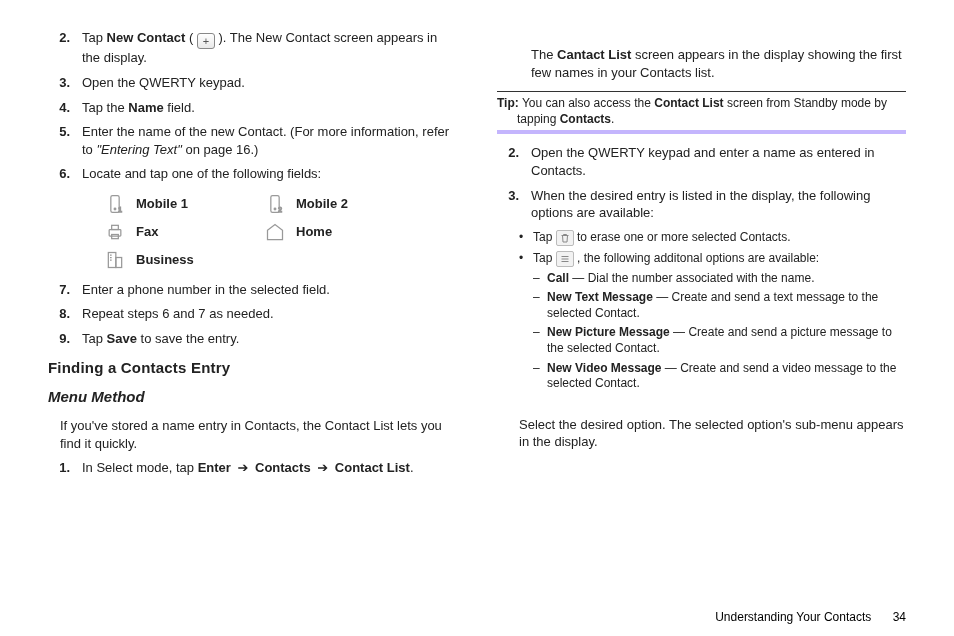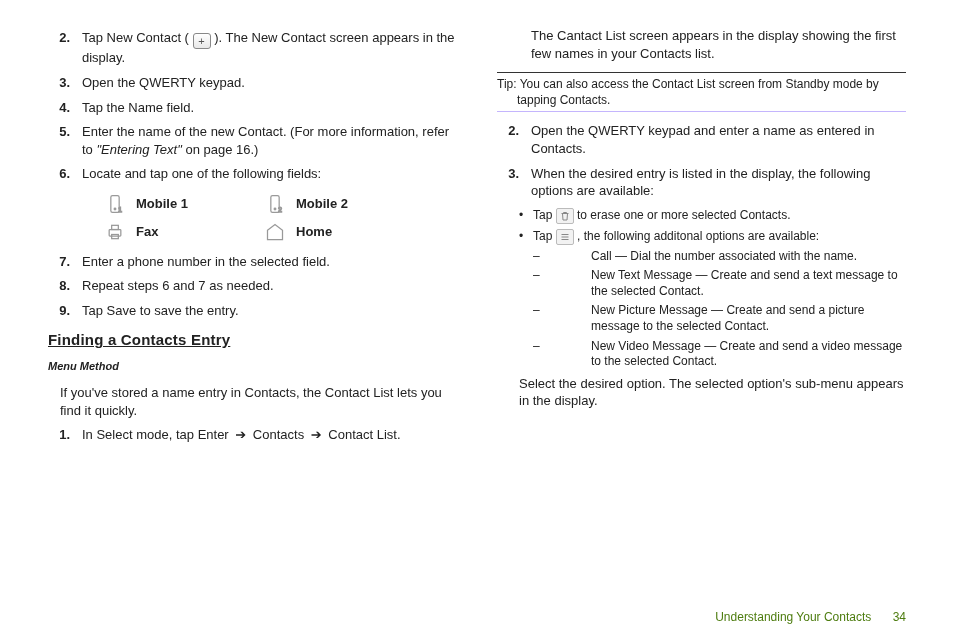--- a/index.html
+++ b/index.html
@@ -32,21 +32,21 @@
   }
   .ol-item .num {
     min-width: 34px;
     font-weight: bold;
     text-align: right;
     padding-right: 12px;
   }
   .ol-item .body {
     flex: 1;
   }
-  .b { font-weight: normal; }
+  .b { font-weight: bold; }
   .i { font-style: italic; }
   .plus-icon {
     display: inline-flex;
     width: 18px;
     height: 16px;
     border: 1px solid #888;
     border-radius: 3px;
     background: linear-gradient(#fff,#e8e8e8);
     align-items: center;
     justify-content: center;
@@ -76,38 +76,37 @@
     margin-right: 10px;
     color: #888;
   }
   .field-icon svg { width: 20px; height: 20px; }
   .field-label { font-weight: bold; }
   .h3 {
     font-weight: bold;
     font-size: 15px;
     margin: 12px 0 12px 0;
     letter-spacing: 0.2px;
-    text-decoration: underline;
   }
   .h4 {
     font-weight: bold;
     font-style: italic;
-    font-size: 11px;
+    font-size: 15px;
     margin: 6px 0 6px 0;
   }
   .para {
     margin: 12px 0 6px 12px;
     line-height: 1.35;
   }
   .arrow { margin: 0 3px; }
   .tip-block {
     font-size: 12px;
     padding: 3px 0 3px 0;
     border-top: 1px solid #333;
-    border-bottom: 1px solid #c4b5fd;
+    border-bottom: 4px solid #c4b5fd;
     line-height: 1.35;
     margin: 10px 0;
   }
   .tip-block .tip-body {
     padding-left: 20px;
     text-indent: -20px;
   }
   .bullet-row {
     display: flex;
     margin: 4px 0 4px 22px;
@@ -144,31 +143,31 @@
     gap: 2px;
   }
   .key-icon .star { font-size: 7px; }
   .dash-row {
     display: flex;
     margin: 4px 0 4px 36px;
     font-size: 12px;
     line-height: 1.3;
   }
   .dash-row .dch { min-width: 14px; }
-  .dash-row .dbody { flex: 1; margin-left: 44px; }
+  .dash-row .dbody { flex: 1; }
   .footer {
     position: absolute;
     bottom: 12px;
     right: 48px;
     font-size: 12px;
-    color: #4d7c0f;
+    color: #000000;
   }
   .footer .pnum { margin-left: 18px; }
   .indent-text {
-    margin: 5px 0 8px 34px;
+    margin: 24px 0 8px 34px;
     line-height: 1.35;
   }
 </style>
 </head>
 <body>
 
 <div class="page">
 
   <div class="col">
 
@@ -237,20 +236,34 @@
           </span>
           <span class="field-label">Fax</span>
         </div>
         <div class="field-cell">
           <span class="field-icon">
             <svg viewBox="0 0 24 24" fill="none" stroke="#999" stroke-width="1.5">
                 <path d="M3 10 L12 3 L21 10 V21 H3 Z"></path>
               </svg>
           </span>
           <span class="field-label">Home</span>
+        </div>
+      </div>
+      <div class="field-row">
+        <div class="field-cell">
+          <span class="field-icon">
+            <svg viewBox="0 0 24 24" fill="none" stroke="#999" stroke-width="1.5">
+                <rect x="4" y="3" width="9" height="18"></rect>
+                <rect x="13" y="9" width="7" height="12"></rect>
+                <line x1="6" y1="6" x2="8" y2="6"></line>
+                <line x1="6" y1="9" x2="8" y2="9"></line>
+                <line x1="6" y1="12" x2="8" y2="12"></line>
+              </svg>
+          </span>
+          <span class="field-label">Business</span>
         </div>
       </div>
     </div>
 
     <div class="ol-item">
       <div class="num">7.</div>
       <div class="body">Enter a phone number in the selected field.</div>
     </div>
 
     <div class="ol-item">

